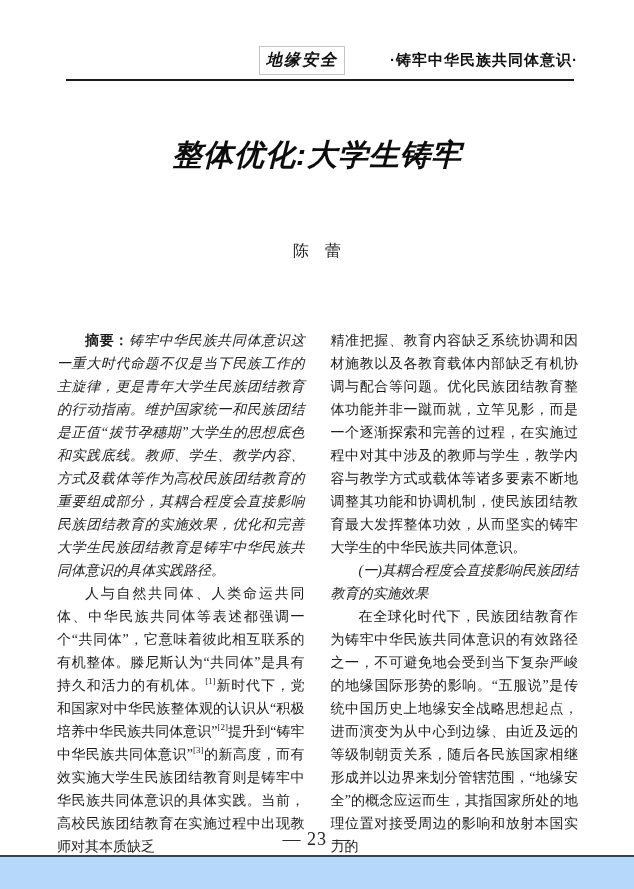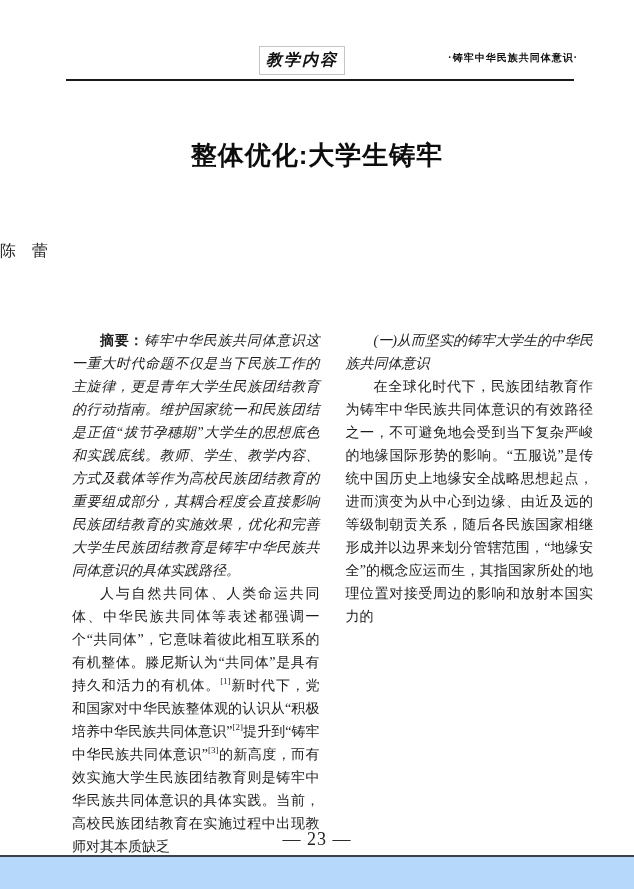--- a/index.html
+++ b/index.html
@@ -19,46 +19,46 @@
     border: 1px solid #c4c4c4;
     display: flex; align-items: center; justify-content: center;
     font-family: "DejaVu Serif", serif;
     font-weight: bold; font-style: italic;
     font-size: 16px; letter-spacing: 2px;
     color: #111;
   }
   .column-banner {
     position: absolute; top: 51px; right: 56px;
     font-family: "Liberation Sans", sans-serif;
-    font-weight: bold; font-size: 10px;
+    font-weight: bold; font-size: 15px;
     letter-spacing: 1px; color: #111;
   }
   .header-rule {
     position: absolute; top: 79px; left: 66px;
     width: 508px; height: 0;
     border-top: 2px solid #1a1a1a;
   }
 
   
   .article-title {
     position: absolute; top: 131px; left: 0; width: 634px;
     text-align: center;
     font-family: "Liberation Sans", sans-serif;
-    font-weight: bold; font-size: 26px; line-height: 48px;
-    letter-spacing: 1px; color: #0d0d0d;
+    font-weight: bold; font-size: 30px; line-height: 48px;
+    letter-spacing: 1px; color: #0d0d0d; font-style: italic;
   }
   .article-author {
     position: absolute; top: 241px; left: 0; width: 634px;
-    text-align: left;
+    text-align: center;
     font-size: 16px; color: #222;
   }
 
   
   .columns {
-    position: absolute; top: 329px; left: 72px;
+    position: absolute; top: 329px; left: 57px;
     width: 521px;
     display: flex; gap: 26px;
   }
   .col { flex: 1; min-width: 0; }
   .col p {
     margin: 0;
     font-size: 14px; line-height: 23px;
     text-align: justify;
     color: #1c1c1c;
   }
@@ -80,21 +80,21 @@
   
   .viewer-band {
     position: absolute; left: 0; right: 0; bottom: 0;
     height: 32px;
     border-top: 2px solid #3a4149;
   }
 </style>
 </head>
 <body>
 
-<div class="journal-logo">教学内容</div>
+<div class="journal-logo">地缘安全</div>
 
 <div class="column-banner">·铸牢中华民族共同体意识·</div>
 
 <div class="header-rule"></div>
 
 <div class="article-title">
   <div>整体优化:大学生铸牢</div>
 </div>
 
 <div class="article-author">陈　蕾</div>
@@ -102,21 +102,22 @@
 <div class="columns">
 
   <div class="col">
     <p class="kai indent">
       <span class="hei">摘要：</span><span>铸牢中华民族共同体意识这一重大时代命题不仅是当下民族工作的主旋律，更是青年大学生民族团结教育的行动指南。维护国家统一和民族团结是正值“拔节孕穗期”大学生的思想底色和实践底线。教师、学生、教学内容、方式及载体等作为高校民族团结教育的重要组成部分，其耦合程度会直接影响民族团结教育的实施效果，优化和完善大学生民族团结教育是铸牢中华民族共同体意识的具体实践路径。</span>
     </p>
     <p class="indent">人与自然共同体、人类命运共同体、中华民族共同体等表述都强调一个“共同体”，它意味着彼此相互联系的有机整体。滕尼斯认为“共同体”是具有持久和活力的有机体。<sup>[1]</sup>新时代下，党和国家对中华民族整体观的认识从“积极培养中华民族共同体意识”<sup>[2]</sup>提升到“铸牢中华民族共同体意识”<sup>[3]</sup>的新高度，而有效实施大学生民族团结教育则是铸牢中华民族共同体意识的具体实践。当前，高校民族团结教育在实施过程中出现教师对其本质缺乏</p>
   </div>
 
   <div class="col">
-    <p class="kai indent">(一)从而坚实的铸牢大学生的中华民族共同体意识</p>
+    <p>精准把握、教育内容缺乏系统协调和因材施教以及各教育载体内部缺乏有机协调与配合等问题。优化民族团结教育整体功能并非一蹴而就，立竿见影，而是一个逐渐探索和完善的过程，在实施过程中对其中涉及的教师与学生，教学内容与教学方式或载体等诸多要素不断地调整其功能和协调机制，使民族团结教育最大发挥整体功效，从而坚实的铸牢大学生的中华民族共同体意识。</p>
+    <p class="kai indent">(一)其耦合程度会直接影响民族团结教育的实施效果</p>
     <p class="indent">在全球化时代下，民族团结教育作为铸牢中华民族共同体意识的有效路径之一，不可避免地会受到当下复杂严峻的地缘国际形势的影响。“五服说”是传统中国历史上地缘安全战略思想起点，进而演变为从中心到边缘、由近及远的等级制朝贡关系，随后各民族国家相继形成并以边界来划分管辖范围，“地缘安全”的概念应运而生，其指国家所处的地理位置对接受周边的影响和放射本国实力的</p>
   </div>
 
 </div>
 
 <div class="page-number">— 23 —</div>
 
 <div class="viewer-band" style="background: rgb(182, 216, 250); border-top-color: rgb(58, 65, 73);"></div>
 
 </body></html>

